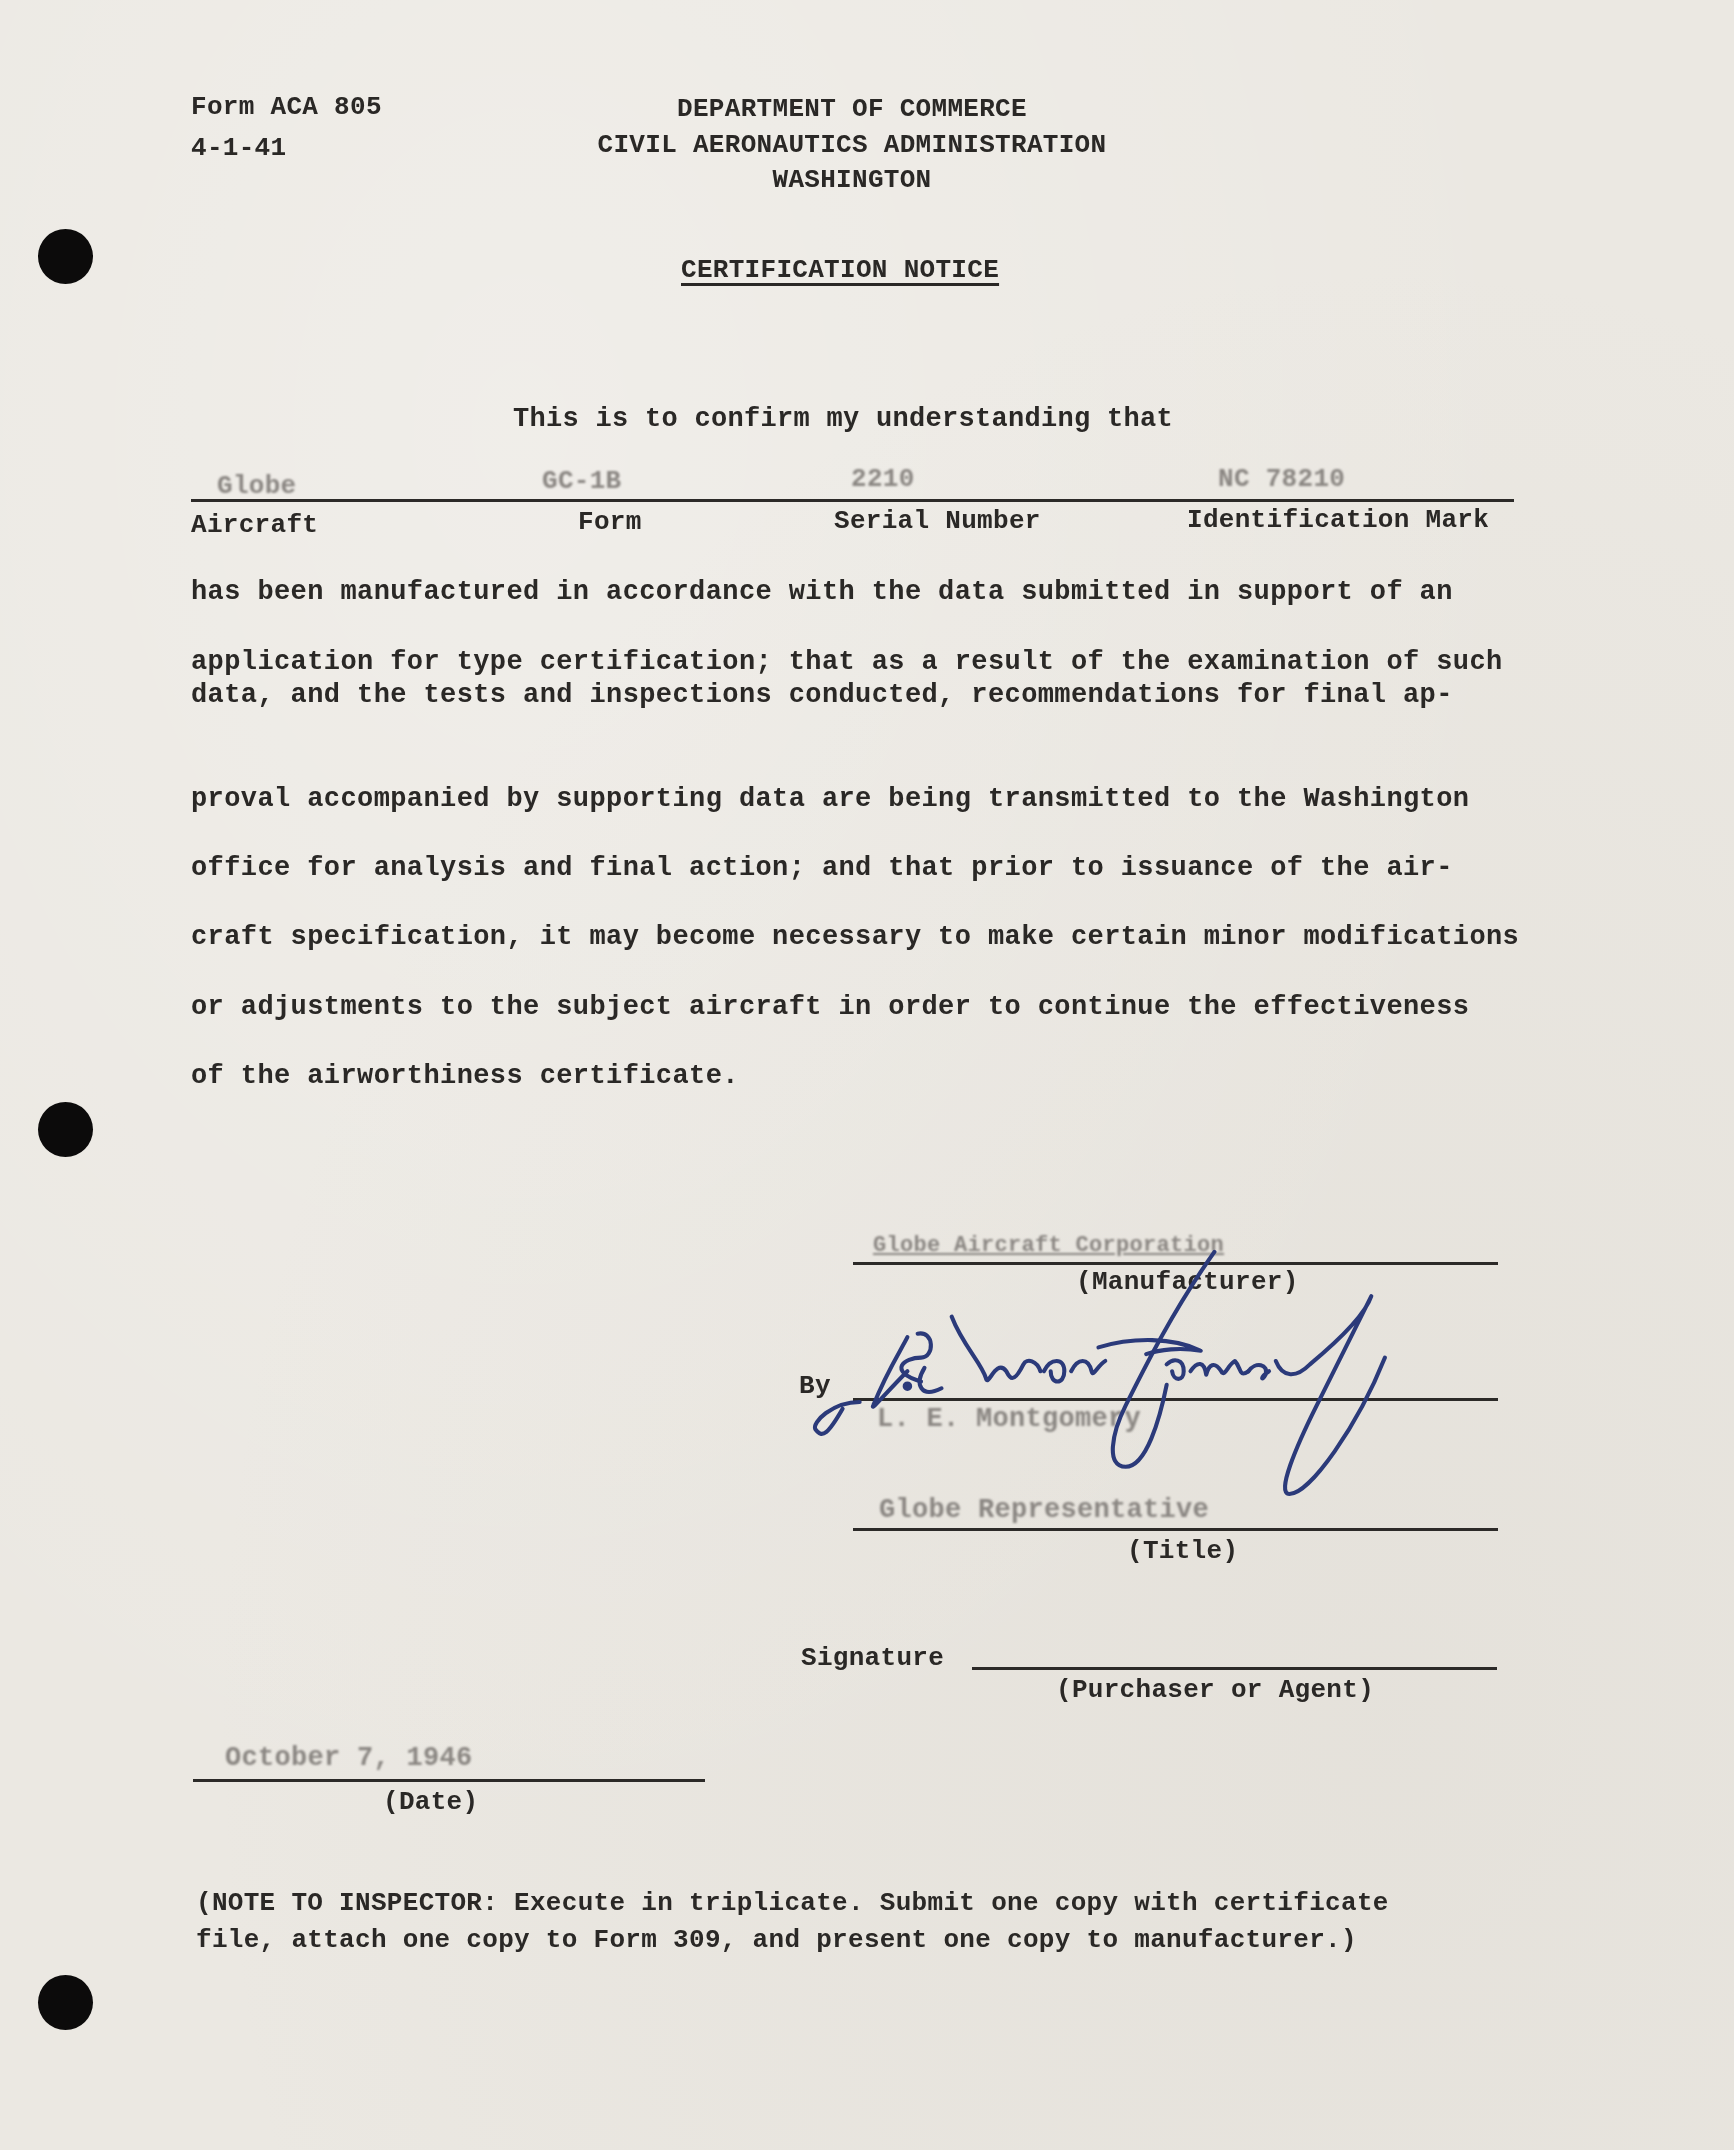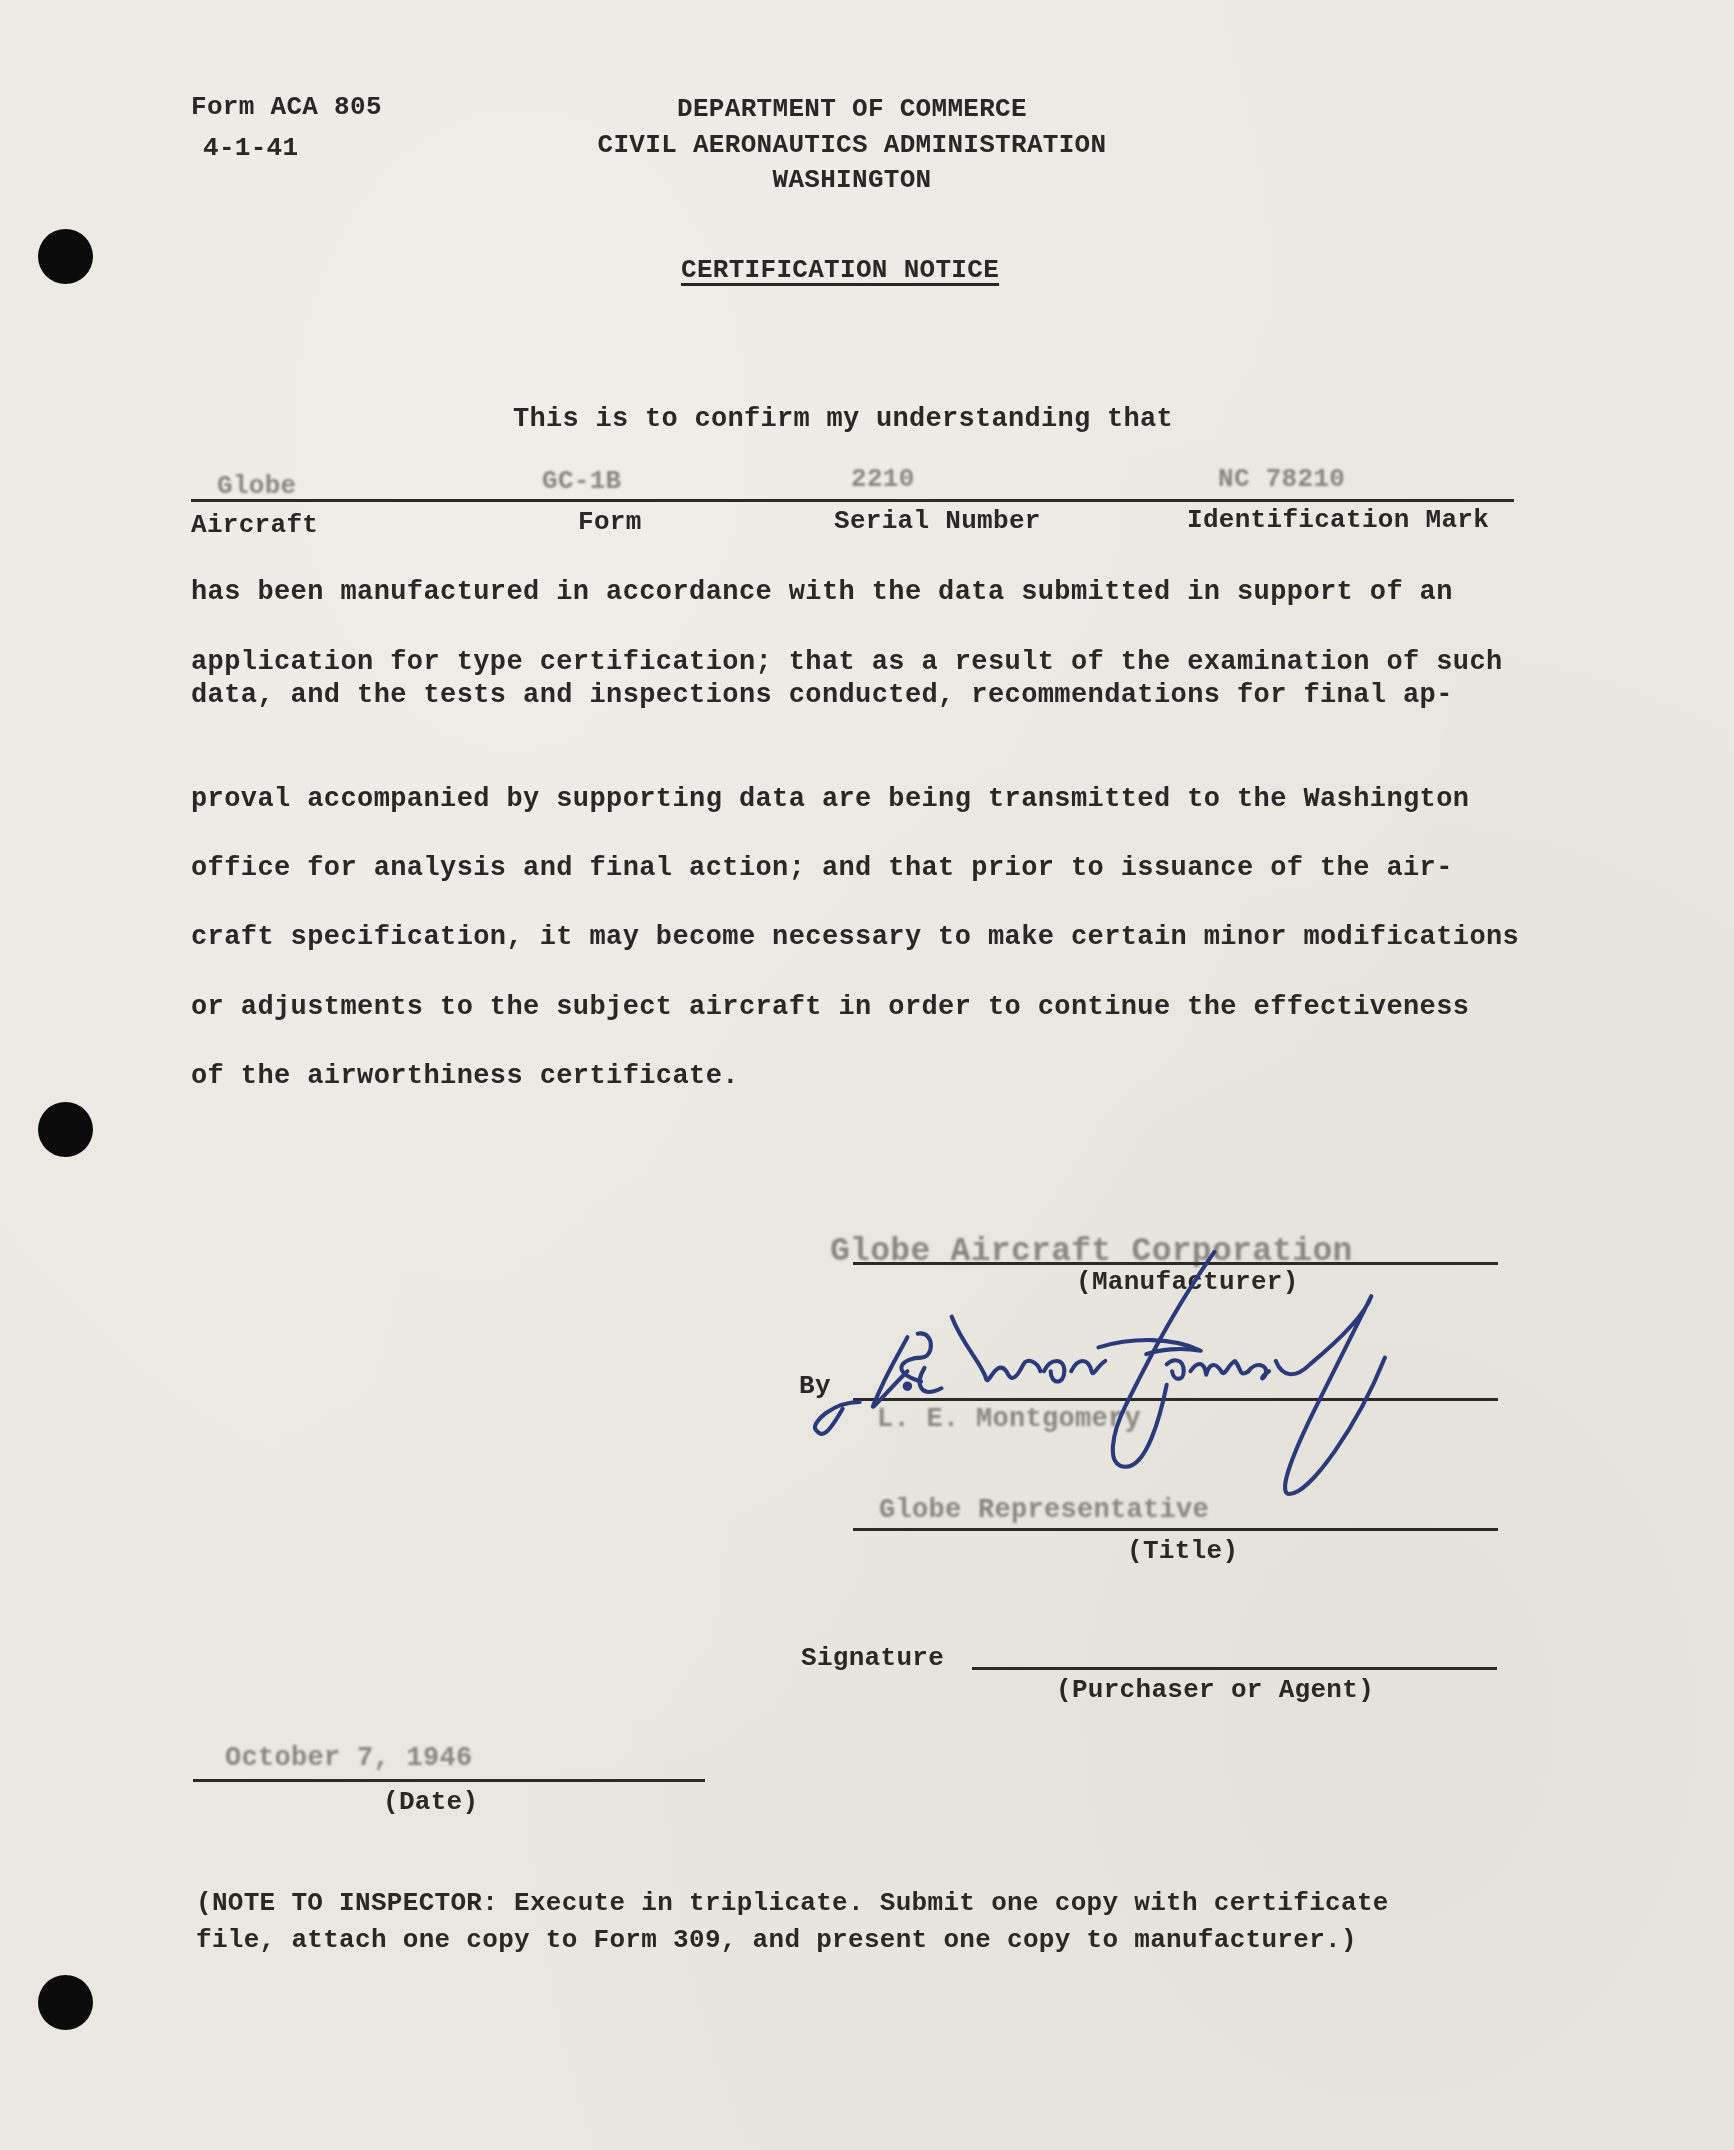--- a/index.html
+++ b/index.html
@@ -30,21 +30,21 @@
 </head>
 <body>
 
 <div class="paper"></div>
 
 <div class="hole" style="top:229px;"></div>
 <div class="hole" style="top:1102px;"></div>
 <div class="hole" style="top:1975px;"></div>
 
 <div class="t" style="left:191px; top:92px;">Form ACA 805</div>
-<div class="t" style="left:203px; top:133px;">4-1-41</div>
+<div class="t" style="left:191px; top:133px;">4-1-41</div>
 
 <div class="t center" style="left:518px; width:668px; top:94px;">DEPARTMENT OF COMMERCE</div>
 <div class="t center" style="left:518px; width:668px; top:130px;">CIVIL AERONAUTICS ADMINISTRATION</div>
 <div class="t center" style="left:518px; width:668px; top:165px;">WASHINGTON</div>
 
 <div class="t" style="left:681px; top:255px; text-decoration:underline; text-decoration-thickness:2.7px; text-underline-offset:5.5px;">CERTIFICATION NOTICE</div>
 
 <div class="t" style="left:513px; top:404px; font-size:27px;">This is to confirm my understanding that</div>
 
 <div class="t faint" style="left:217px; top:471px;">Globe</div>
@@ -59,21 +59,21 @@
 
 <div class="body-line" style="top:577px;">has been manufactured in accordance with the data submitted in support of an</div>
 <div class="body-line" style="top:647px;">application for type certification; that as a result of the examination of such</div>
 <div class="body-line" style="top:680px;">data, and the tests and inspections conducted, recommendations for final ap-</div>
 <div class="body-line" style="top:784px;">proval accompanied by supporting data are being transmitted to the Washington</div>
 <div class="body-line" style="top:853px;">office for analysis and final action; and that prior to issuance of the air-</div>
 <div class="body-line" style="top:922px;">craft specification, it may become necessary to make certain minor modifications</div>
 <div class="body-line" style="top:992px;">or adjustments to the subject aircraft in order to continue the effectiveness</div>
 <div class="body-line" style="top:1061px;">of the airworthiness certificate.</div>
 
-<div class="t faint" style="left:830px; top:1233px; font-size:33px;">Globe Aircraft Corporation</div>
+<div class="t faint" style="left:873px; top:1233px; font-size:22px;text-decoration:underline;">Globe Aircraft Corporation</div>
 <div class="line" style="left:853px; top:1262px; width:645px;"></div>
 <div class="t" style="left:1076px; top:1267px;">(Manufacturer)</div>
 
 <div class="t" style="left:799px; top:1371px;">By</div>
 <div class="line" style="left:853px; top:1398px; width:645px;"></div>
 <div class="t faint" style="left:877px; top:1404px; font-size:27px;">L. E. Montgomery</div>
 <div class="sig">
   <svg width="1735" height="2151" style="left:0;top:0;" viewBox="0 0 2543 3153">
     <g fill="none" stroke="#2b3a7a" stroke-width="6" stroke-linecap="round" stroke-linejoin="round">
 

